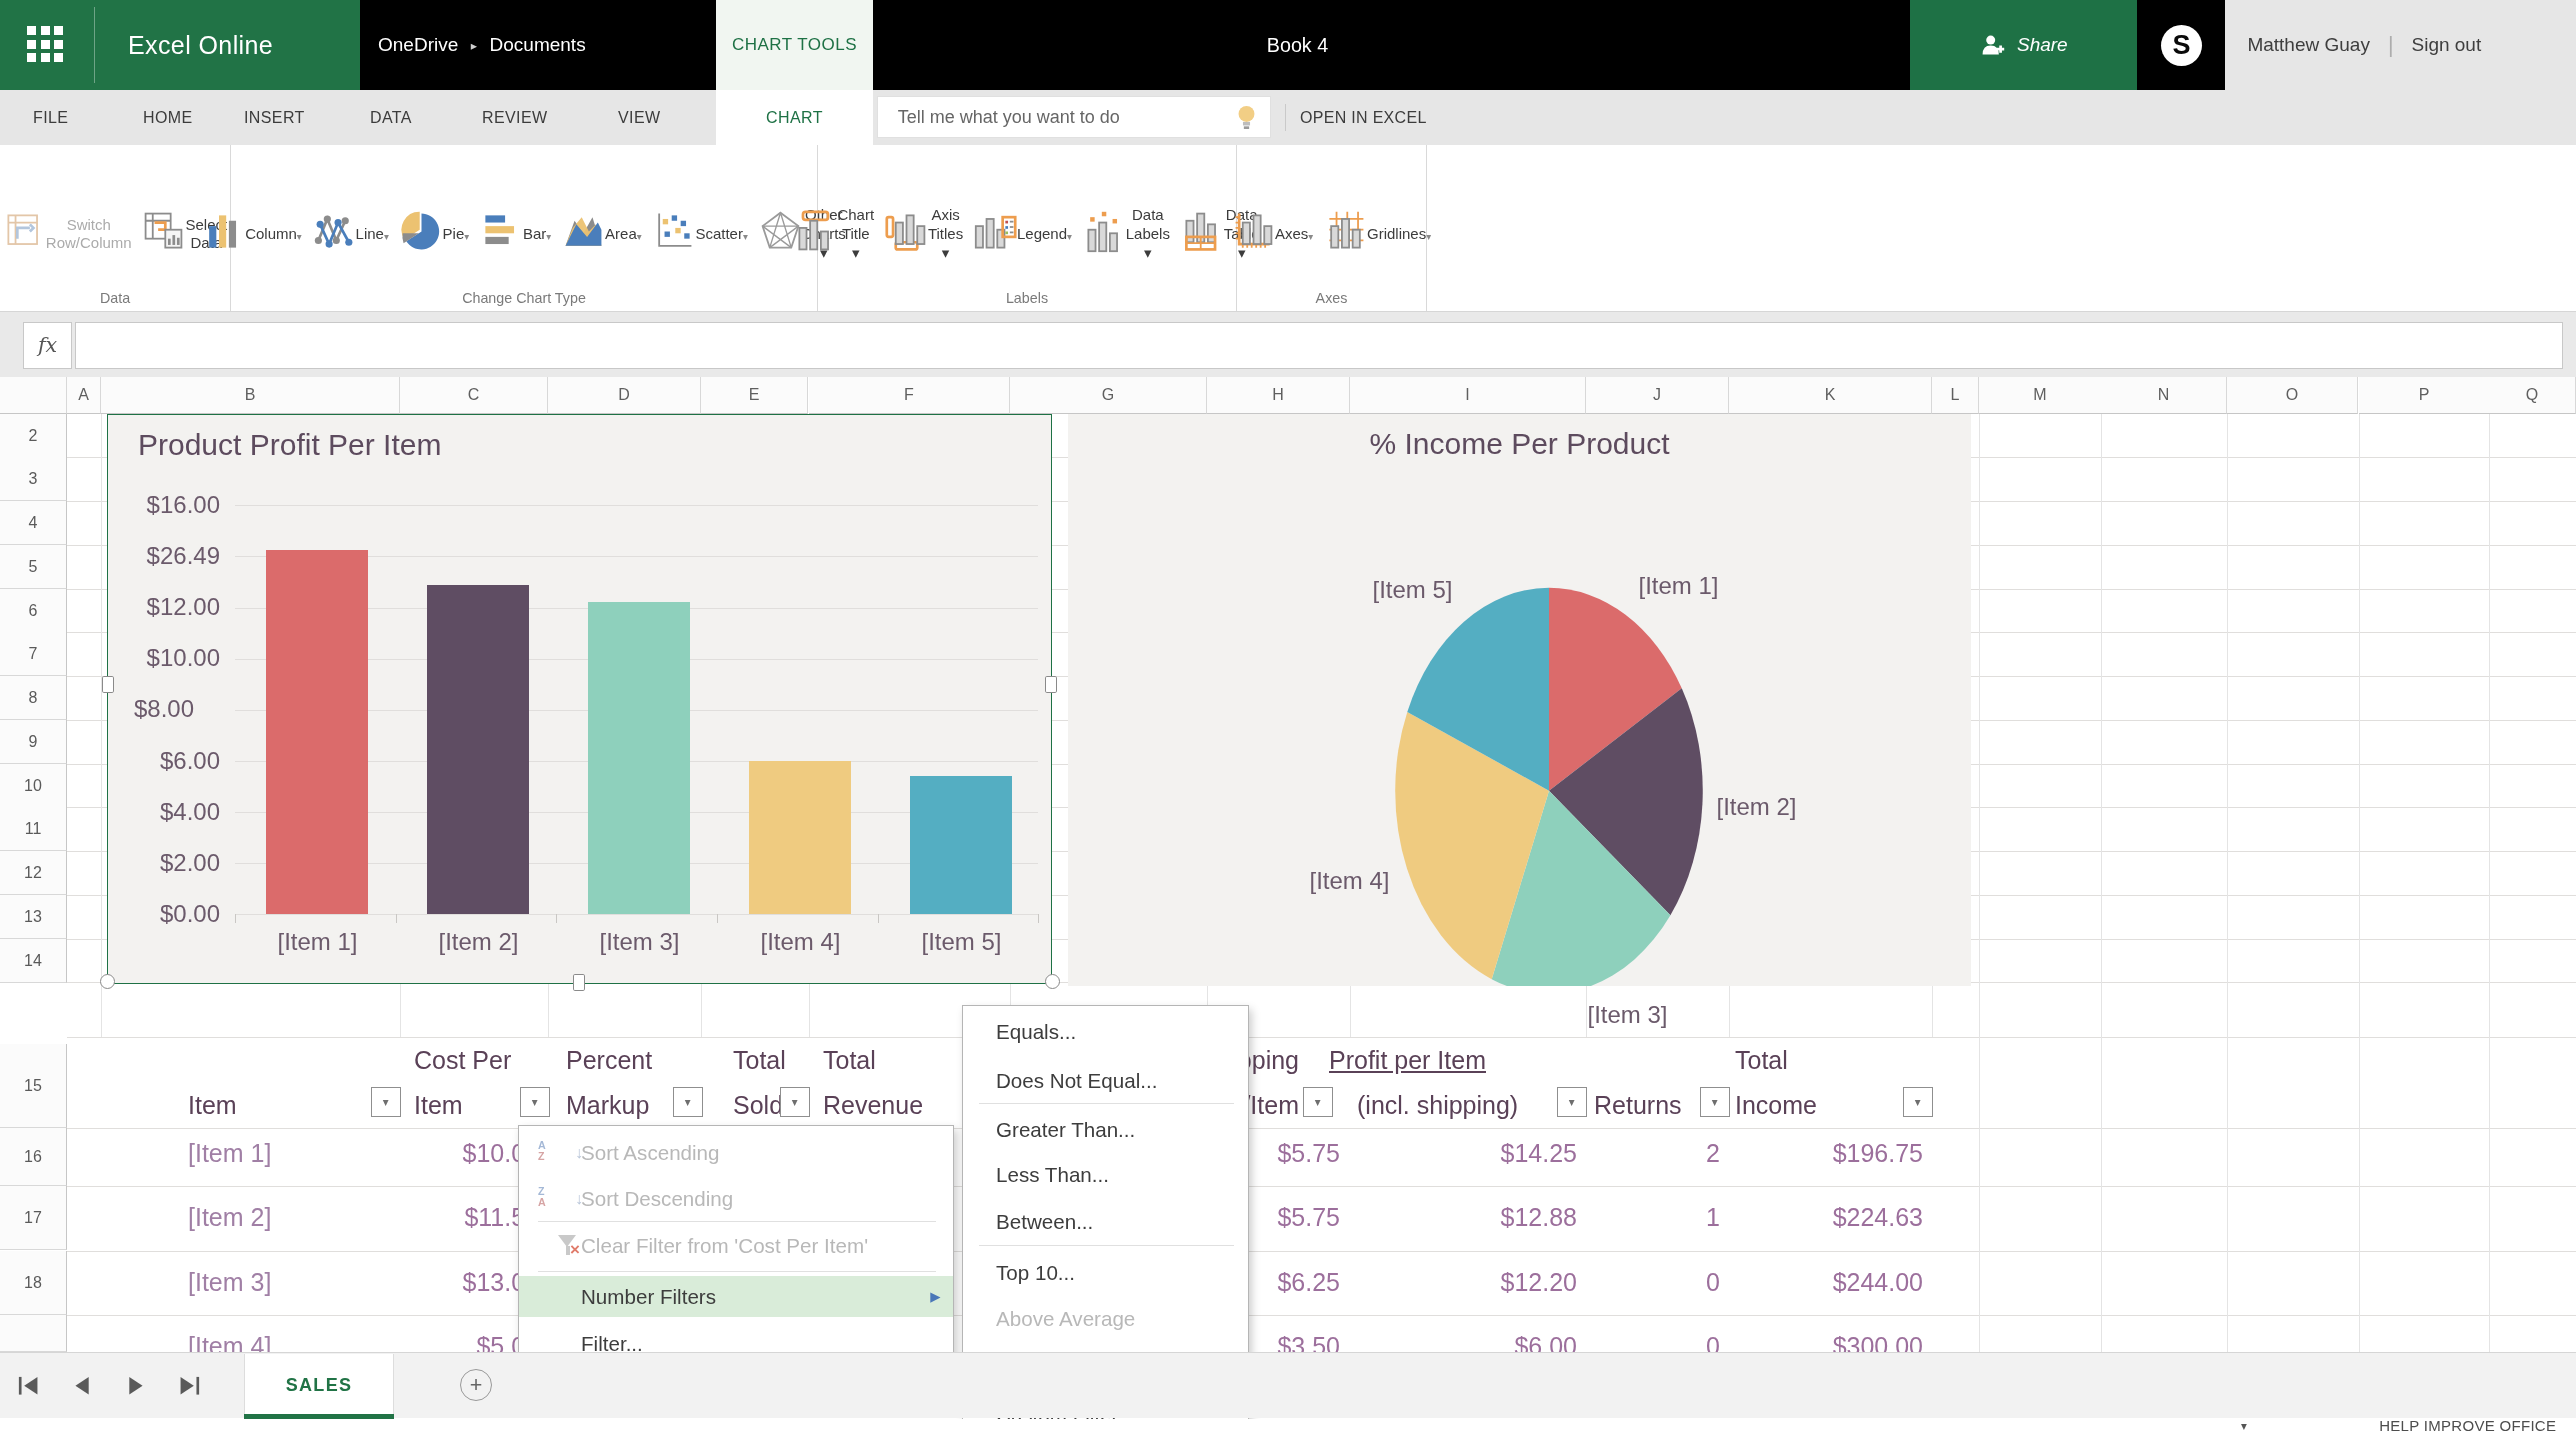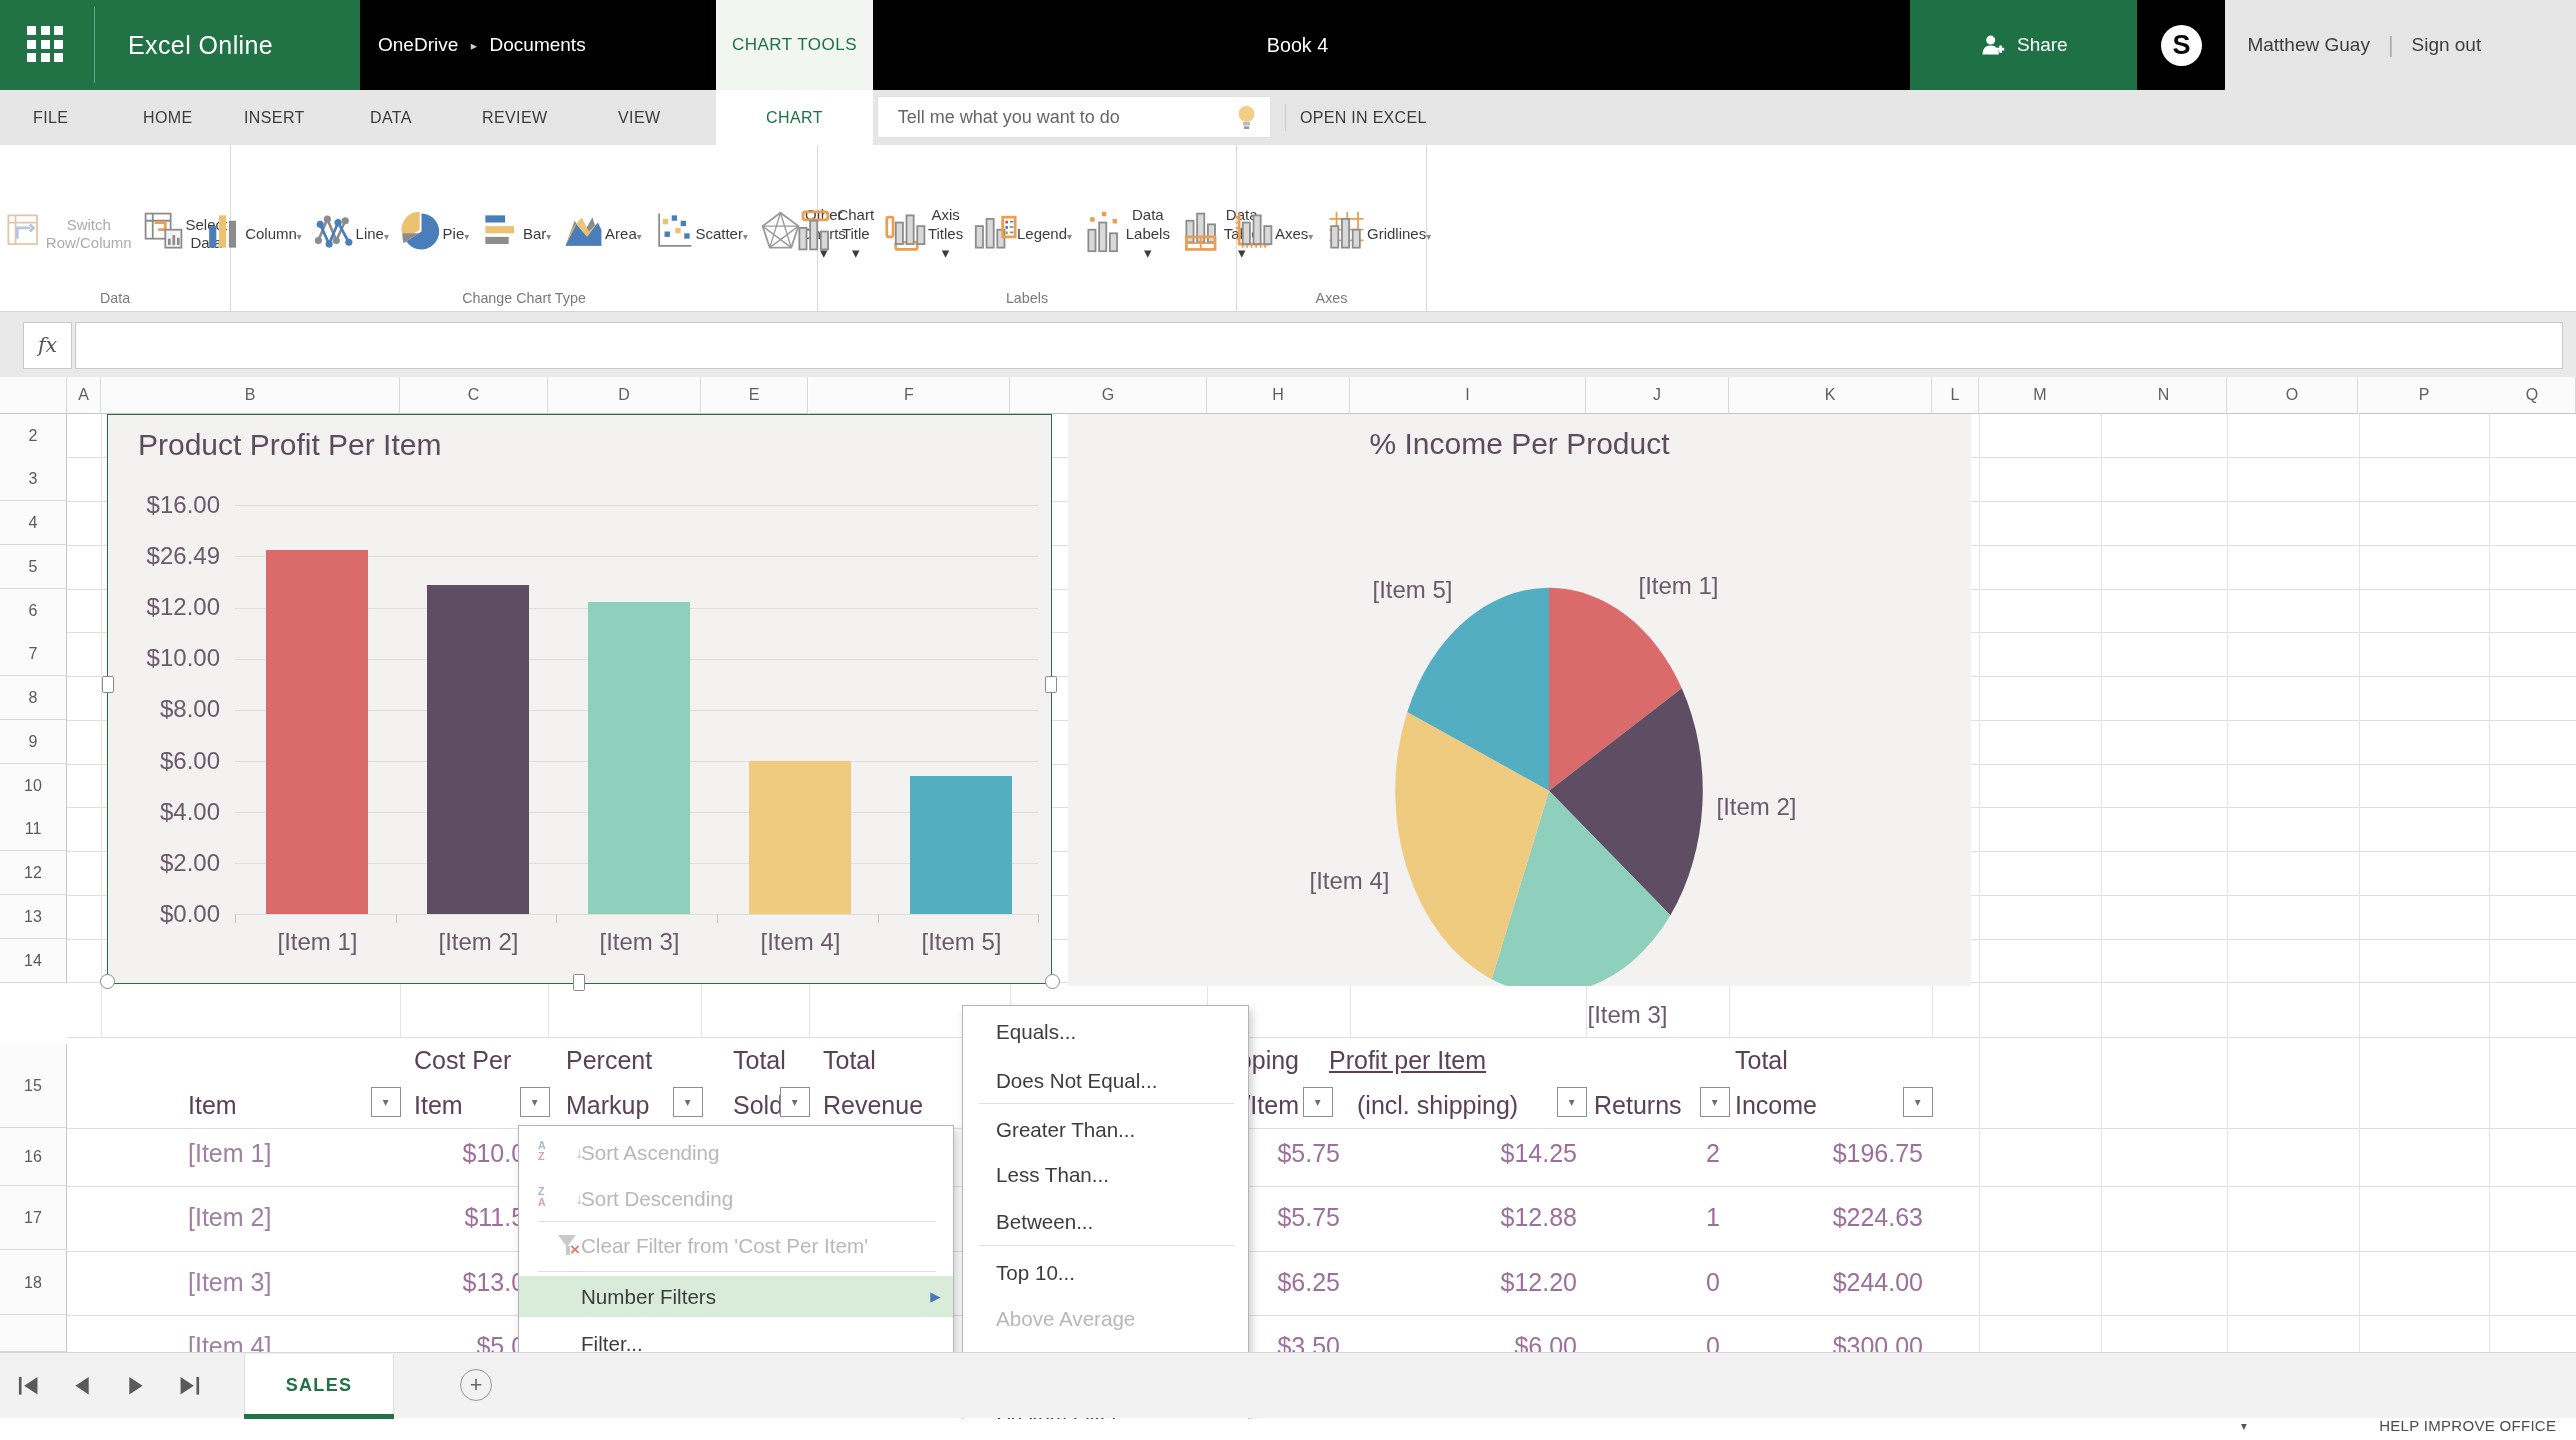--- a/index.html
+++ b/index.html
@@ -12,21 +12,21 @@
   #topbar { left:0; top:0; width:2576px; height:90px; background:#000; }
   #appblock { left:0; top:0; width:360px; height:90px; background:#217346; display:flex; align-items:center; }
   #waffle { width:38px; height:38px; margin-left:27px; display:grid; grid-template-columns:repeat(3,9px); grid-template-rows:repeat(3,9px); gap:4.5px; cursor:pointer; }
   #waffle span { background:#fff; }
   #appdivider { left:94px; top:7.2px; width:0.9px; height:76px; background:rgba(255,255,255,.35); }
   #appname { left:128px; top:0; height:90px; display:flex; align-items:center; color:#fff; font-size:25px; font-weight:300; letter-spacing:0.4px; }
   #breadcrumb { left:378px; top:0; height:90px; display:flex; align-items:center; gap:12.5px; color:#fff; font-size:19px; }
   #breadcrumb .sep { font-size:12.5px; color:#cfcfcf; }
   #charttools { left:716px; top:0; width:157px; height:90px; background:#f1f6f1; color:#1e7145; font-size:17px; letter-spacing:0.5px; display:flex; align-items:center; justify-content:center; }
   #doctitle { left:1190px; top:0; width:215px; height:90px; display:flex; align-items:center; justify-content:center; color:#fff; font-size:19.7px; }
-  #sharebtn { left:1910px; top:0; width:227px; height:90px; background:#1e7145; color:#fff; font-size:19px; display:flex; align-items:center; justify-content:center; gap:10.7px; cursor:pointer; }
+  #sharebtn { left:1910px; top:0; width:227px; height:90px; background:#1e7145; color:#fff; font-size:19px; display:flex; align-items:center; justify-content:center; gap:10.7px; cursor:pointer;font-style:italic; }
   #skype { left:2137px; top:0; width:89px; height:90px; background:#000; display:flex; align-items:center; justify-content:center; cursor:pointer; }
   #skype .scirc { width:41px; height:41px; background:#fff; border-radius:50%; display:flex; align-items:center; justify-content:center; font-weight:bold; font-size:27px; color:#0a0a0a; }
   #userarea { left:2225px; top:0; width:351px; height:90px; background:#e6e6e6; display:flex; align-items:center; font-size:19px; color:#3e3e3e; }
   #userarea .udiv { color:#adadad; margin:0 18px; font-size:21.5px; }
 
   
   #menubar { left:0; top:90px; width:2576px; height:55px; background:#e6e6e6; }
   .mtab { position:absolute; top:0; height:55px; display:flex; align-items:center; font-size:16px; color:#3c3c3c; letter-spacing:0.4px; cursor:pointer; }
   #activetab { left:716px; top:0; width:157px; height:55px; background:#fff; display:flex; align-items:center; justify-content:center; font-size:16px; color:#1e7145; letter-spacing:0.4px; cursor:pointer; }
   #tellme { left:877px; top:6.3px; width:394px; height:42px; background:#fff; border:0.9px solid #e0e0e0; display:flex; align-items:center; cursor:text; }
@@ -491,21 +491,21 @@
       <div class="chartbox" id="barchart">
         <div class="charttitle" style="left: 30px; top: 12.5px;">Product Profit Per Item</div>
         <div class="axlabel" style="left: 0px; top: 76px; width: 112px; text-align: right;">$16.00</div>
         <div class="ghline" style="left: 127px; width: 803px; top: 90px;"></div>
         <div class="axlabel" style="left: 0px; top: 127px; width: 112px; text-align: right;">$26.49</div>
         <div class="ghline" style="left: 127px; width: 803px; top: 141px;"></div>
         <div class="axlabel" style="left: 0px; top: 178px; width: 112px; text-align: right;">$12.00</div>
         <div class="ghline" style="left: 127px; width: 803px; top: 193px;"></div>
         <div class="axlabel" style="left: 0px; top: 229px; width: 112px; text-align: right;">$10.00</div>
         <div class="ghline" style="left: 127px; width: 803px; top: 244px;"></div>
-        <div class="axlabel" style="left: 0px; top: 280px; width: 112px; text-align: right;">$8.00</div>
+        <div class="axlabel" style="left: 0px; top: 280px; width: 112px; text-align: center;">$8.00</div>
         <div class="ghline" style="left: 127px; width: 803px; top: 295px;"></div>
         <div class="axlabel" style="left: 0px; top: 332px; width: 112px; text-align: right;">$6.00</div>
         <div class="ghline" style="left: 127px; width: 803px; top: 346px;"></div>
         <div class="axlabel" style="left: 0px; top: 383px; width: 112px; text-align: right;">$4.00</div>
         <div class="ghline" style="left: 127px; width: 803px; top: 397px;"></div>
         <div class="axlabel" style="left: 0px; top: 434px; width: 112px; text-align: right;">$2.00</div>
         <div class="ghline" style="left: 127px; width: 803px; top: 448px;"></div>
         <div class="axlabel" style="left: 0px; top: 485px; width: 112px; text-align: right;">$0.00</div>
         <div class="ghline" style="left: 127px; width: 803px; top: 499px;"></div>
         <div class="gvline" style="left: 127px; top: 499px; height: 9px; background: rgb(201, 199, 196);"></div>

